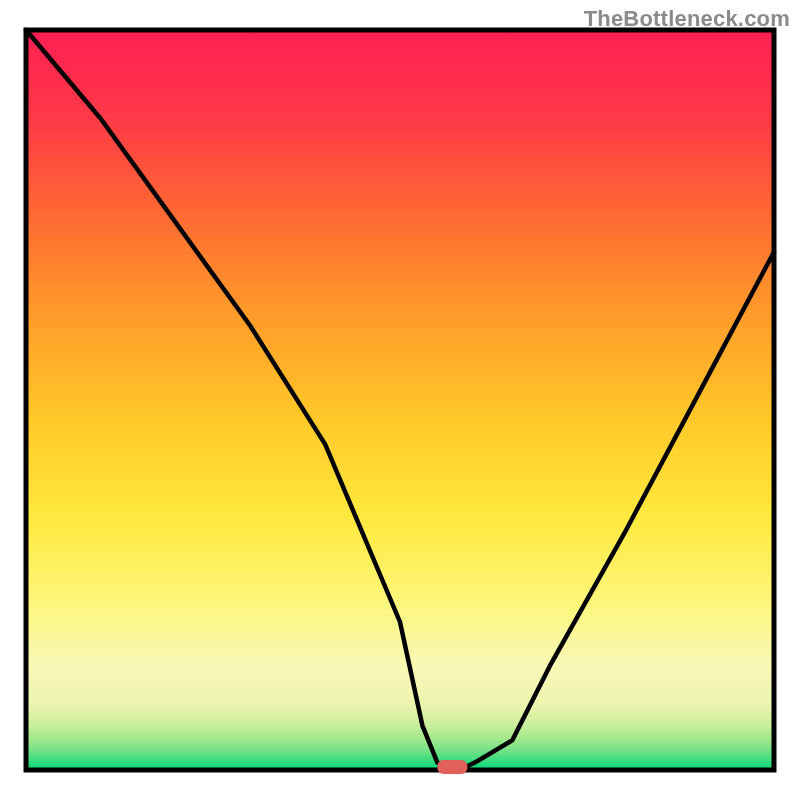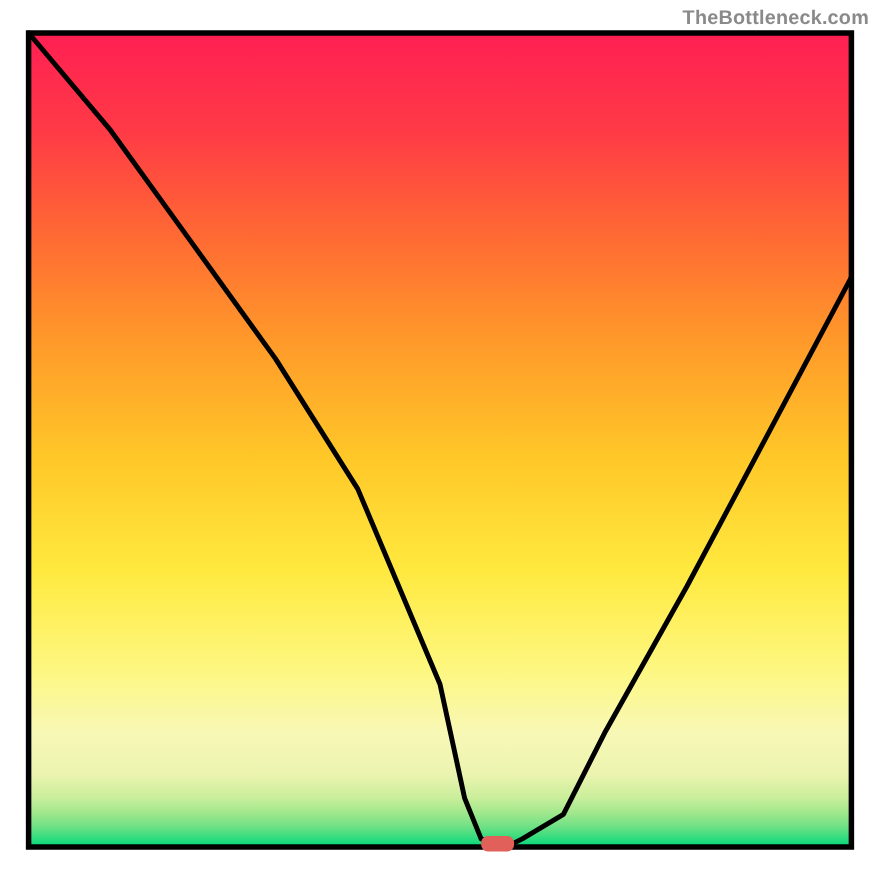--- a/index.html
+++ b/index.html
@@ -10,21 +10,21 @@
   }
   .container {
     width: 800px;
     height: 800px;
     position: relative;
   }
   .watermark {
     position: absolute;
     top: 6px;
     right: 10px;
-    font-size: 18px;
+    font-size: 22px;
     font-weight: 600;
     color: #8a8a8a;
     letter-spacing: 0.2px;
   }
   svg { display: block; }
 </style>
 </head>
 <body>
 
 <div class="container">

